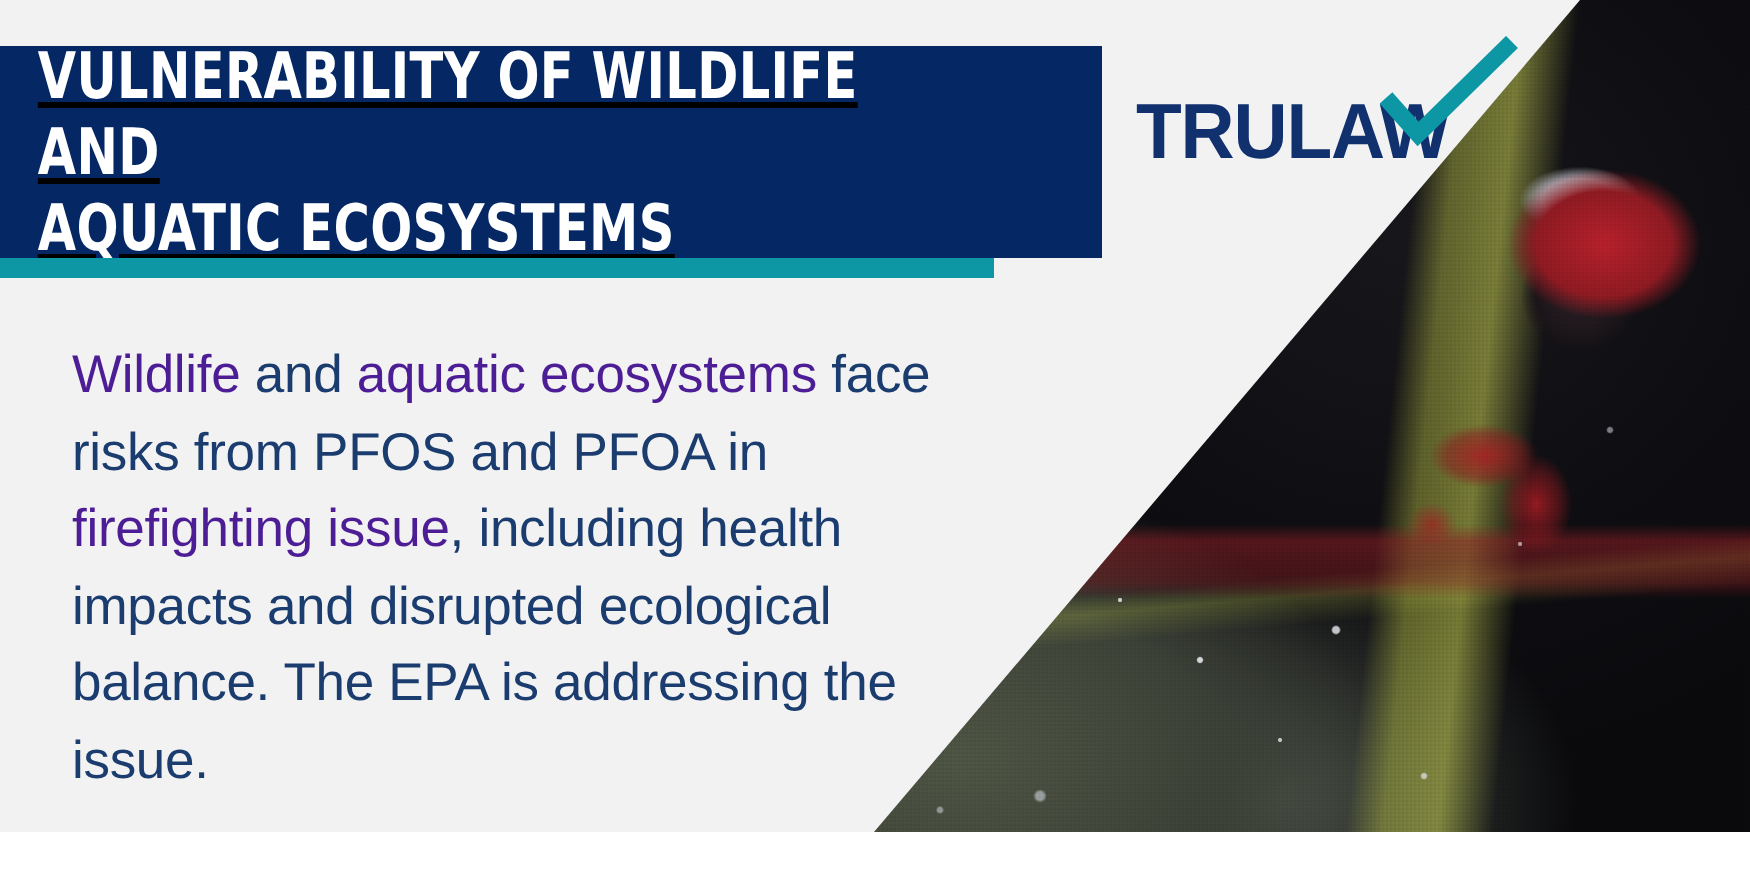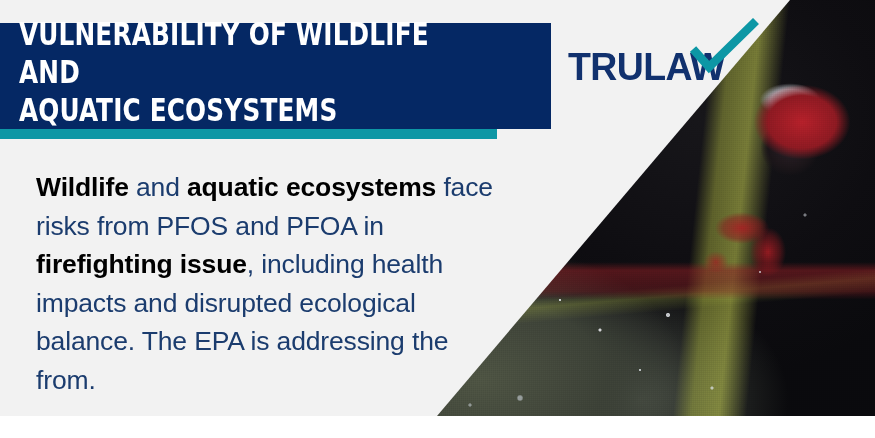--- a/index.html
+++ b/index.html
@@ -68,21 +68,21 @@
   }
 
   
   .dots{ position:absolute; left:0; top:0; width:875px; height:438px; }
 
   
   .title-bar{
     position:absolute; left:0; top:23px;
     width:551px; height:106px;
     background:#052864;
-    display:flex; align-items:flex-end;
+    display:flex; align-items:center;text-decoration:underline;
   }
   .title-text{
     color:#ffffff;
     font-family:"Liberation Sans Narrow","DejaVu Sans Condensed","Liberation Sans", sans-serif;
     font-weight:700;
     font-size:32px;
     line-height:38px;
     letter-spacing:.2px;
     padding:0 20px 0 22px;
     transform:scaleX(.86);
@@ -115,21 +115,21 @@
   
   .body-copy{
     position:absolute; left:36px; top:168px;
     width:470px;
     color:#1b3c6e;
     font-size:26.5px;
     line-height:38.5px;
     font-weight:400;
     letter-spacing:-.15px;
   }
-  .body-copy b{ font-weight:700; color:#000000; }
+  .body-copy b{ font-weight:400; color:#4c1d95; }
 
   .bottom-strip{
     position:absolute; left:0; bottom:0; width:875px; height:22px;
     background:#ffffff;
   }
 </style>
 </head>
 <body>
 
 <div class="canvas">
@@ -147,16 +147,16 @@
   </div>
   <div class="title-rule"></div>
 
   <div class="logo">
     <div class="logo-word">TRULAW</div>
   </div>
   <svg class="logo-check" width="70" height="58" viewBox="0 0 70 58" aria-hidden="true">
     <path d="M3 31 L19 49 L66 3" fill="none" stroke="#0d97a5" stroke-width="8.5" stroke-linecap="butt" stroke-linejoin="miter"></path>
   </svg>
 
-  <div class="body-copy"><b>Wildlife</b><span> and </span><b>aquatic ecosystems</b><span> face risks from PFOS and PFOA in </span><b>firefighting issue</b><span>, including health impacts and disrupted ecological balance. The EPA is addressing the from.</span></div>
+  <div class="body-copy"><b>Wildlife</b><span> and </span><b>aquatic ecosystems</b><span> face risks from PFOS and PFOA in </span><b>firefighting issue</b><span>, including health impacts and disrupted ecological balance. The EPA is addressing the issue.</span></div>
 
   <div class="bottom-strip"></div>
 </div>
 
 </body></html>

